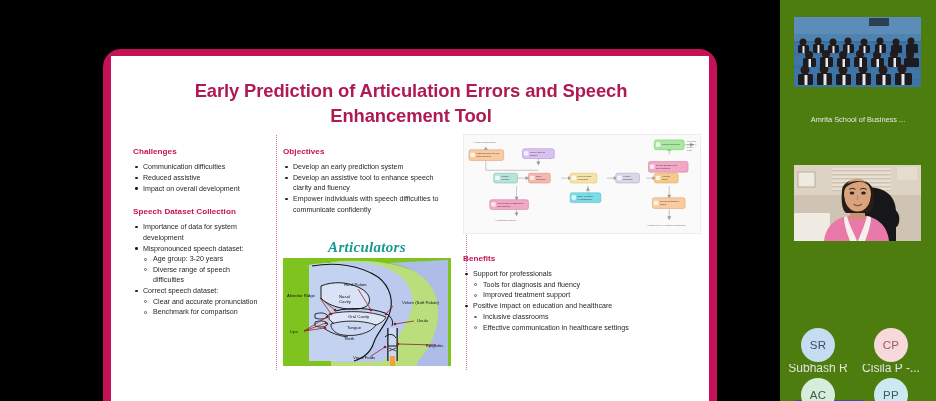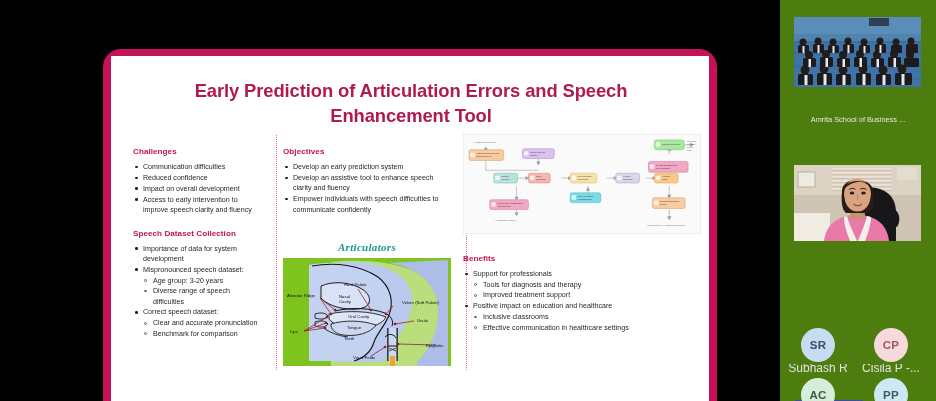--- a/index.html
+++ b/index.html
@@ -99,21 +99,21 @@
   #articulators-fig {
     position: absolute; left: 172px; top: 182px;
     width: 168px; height: 128px;
     background: #fff;
   }
   #articulators-title {
     text-align: center;
     font-family: "Liberation Serif", serif;
     font-style: italic;
     font-weight: bold;
-    font-size: 11px;
+    font-size: 15px;
     color: #17998f;
     line-height: 19px;
     letter-spacing: 0.3px;
   }
   #articulators-img {
     position: absolute; left: 0; top: 20px;
     width: 168px; height: 108px;
     background: #7fc41e;
     overflow: hidden;
   }
@@ -173,21 +173,21 @@
   .av-cell { position: absolute; width: 70px; text-align: center; }
   #av-0 { left: 3px;  top: 0; }
   #av-1 { left: 76px; top: 0; }
   #av-2 { left: 3px;  top: 50px; }
   #av-3 { left: 76px; top: 50px; }
 
   .av-circle {
     width: 34px; height: 34px; border-radius: 50%;
     margin: 0 auto;
     display: flex; align-items: center; justify-content: center;
-    font-size: 11.5px; font-weight: bold;
+    font-size: 11.5px; font-weight: normal;
     letter-spacing: 0.3px;
   }
   .av-label {
     margin-top: 2px;
     color: #e2e2e2;
     font-size: 12px;
     line-height: 9px;
     white-space: nowrap;
     overflow: hidden;
   }
@@ -209,29 +209,25 @@
         <div class="col" id="col-left">
 
           <div class="sec-head">Challenges</div>
           <ul class="l1">
             <li>
                 <span class="b1"></span>
                 <span class="li-txt">Communication difficulties</span>
               </li>
             <li>
                 <span class="b1"></span>
-                <span class="li-txt">Reduced confidence</span>
+                <span class="li-txt">Reduced assistive</span>
               </li>
             <li>
                 <span class="b1"></span>
                 <span class="li-txt">Impact on overall  development</span>
-              </li>
-            <li>
-                <span class="b1"></span>
-                <span class="li-txt">Access to early intervention to improve speech clarity and fluency</span>
               </li>
           </ul>
 
           <div class="sec-head spaced">Speech Dataset Collection</div>
           <ul class="l1">
             <li>
                 <span class="b1"></span>
                 <span class="li-txt">Importance of data for system development</span>
               </li>
             <li>
@@ -375,21 +371,21 @@
         <div class="col" id="col-right">
           <div style="height:107px"></div>
           <div class="sec-head">Benefits</div>
           <ul class="l1">
             <li>
                 <span class="b1"></span>
                 <span class="li-txt">Support for professionals</span>
               <ul class="l2">
                 <li>
                     <span class="b2"></span>
-                    <span class="li-txt">Tools for diagnosis and therapy</span>
+                    <span class="li-txt">Tools for diagnosis and fluency</span>
                   </li>
                 <li>
                     <span class="b2"></span>
                     <span class="li-txt">Improved treatment support</span>
                   </li>
               </ul>
             </li>
             <li>
                 <span class="b1"></span>
                 <span class="li-txt">Positive impact on education and healthcare</span>

